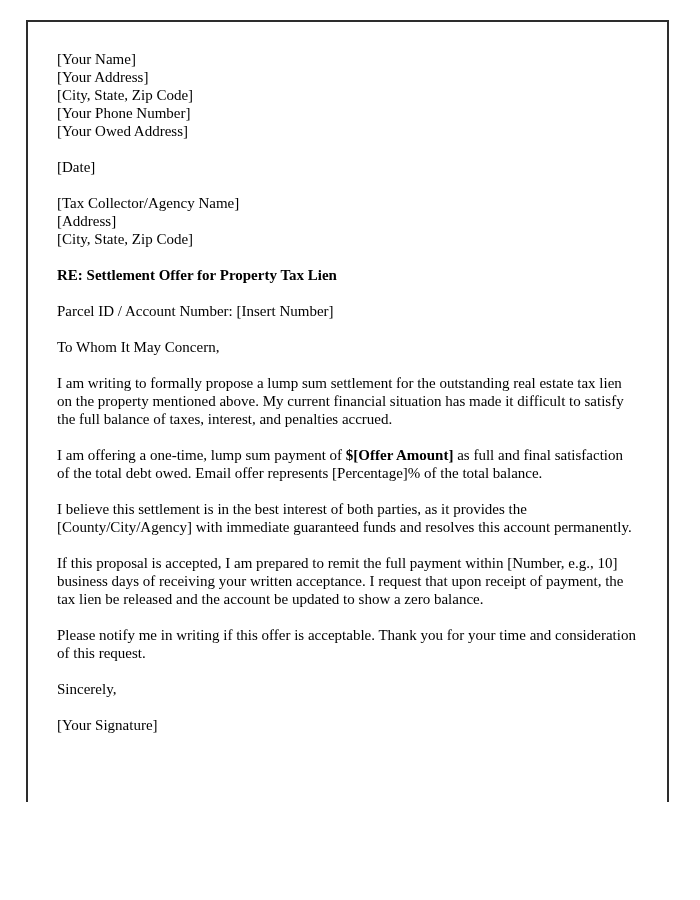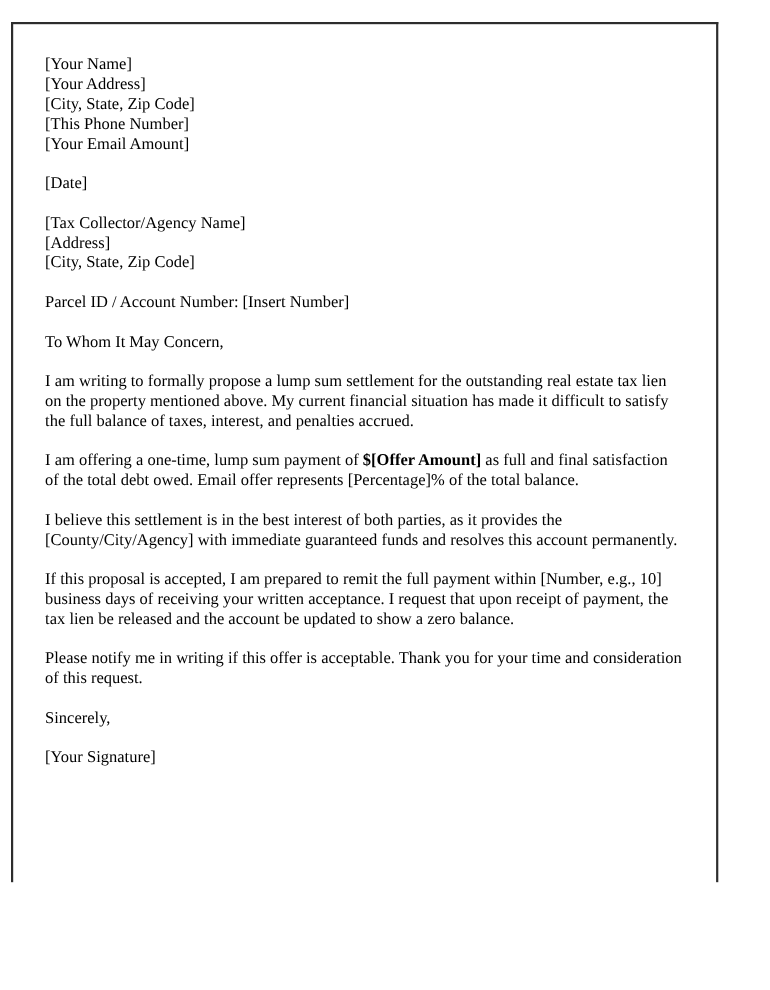--- a/index.html
+++ b/index.html
@@ -9,21 +9,21 @@
   }
   .canvas {
     position: relative;
     width: 700px;
     height: 900px;
     background: #ffffff;
     overflow: hidden;
   }
   .sheet {
     position: absolute;
-    left: 10px;
+    left: 26px;
     top: 20px;
     width: 643px;
     height: 782px;
     box-sizing: border-box;
     border: 2px solid #2d2d2d;
     border-bottom: none;
     background: #ffffff;
     padding: 28px 30px 0 29px;
     overflow: hidden;
     font-family: "Liberation Serif", "DejaVu Serif", serif;
@@ -40,34 +40,35 @@
 </head>
 <body>
 
 <div class="canvas">
   <div class="sheet">
 
     <div class="block">
       <div class="line">[Your Name]</div>
       <div class="line">[Your Address]</div>
       <div class="line">[City, State, Zip Code]</div>
-      <div class="line">[This Phone Number]</div>
-      <div class="line">[Your Email Amount]</div>
+      <div class="line">[Your Phone Number]</div>
+      <div class="line">[Your Owed Address]</div>
     </div>
 
     <div class="block">
       <div class="line">[Date]</div>
     </div>
 
     <div class="block">
       <div class="line">[Tax Collector/Agency Name]</div>
       <div class="line">[Address]</div>
       <div class="line">[City, State, Zip Code]</div>
     </div>
 
+    <div class="block subject">RE: Settlement Offer for Property Tax Lien</div>
 
     <div class="block">
       <div class="line">Parcel ID / Account Number: [Insert Number]</div>
     </div>
 
     <div class="block">To Whom It May Concern,</div>
 
     <p class="para">I am writing to formally propose a lump sum settlement for the outstanding real estate tax lien on the property mentioned above. My current financial situation has made it difficult to satisfy the full balance of taxes, interest, and penalties accrued.</p>
 
     <p class="para"><span>I am offering a one-time, lump sum payment of </span><span class="bold-inline">$[Offer Amount]</span><span> as full and final satisfaction of the total debt owed. Email offer represents [Percentage]% of the total balance.</span></p>

